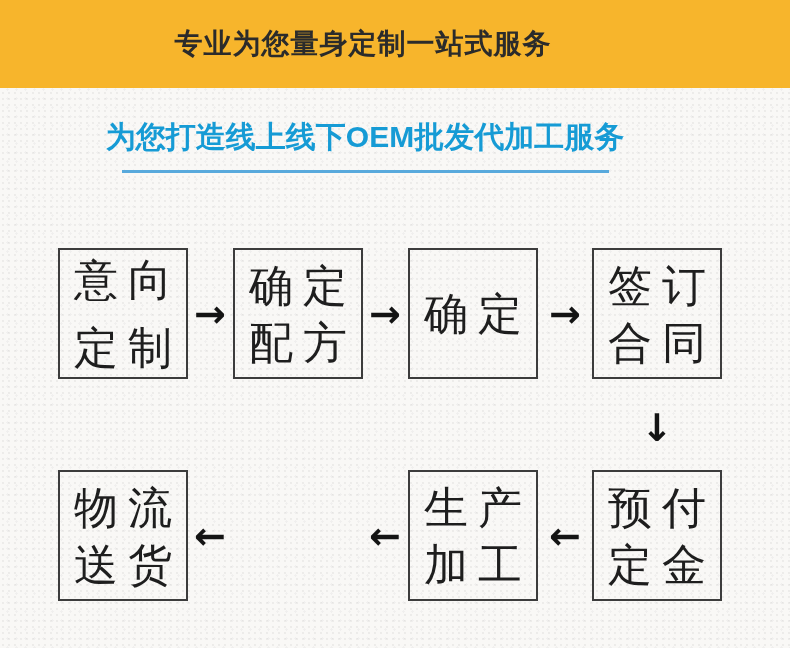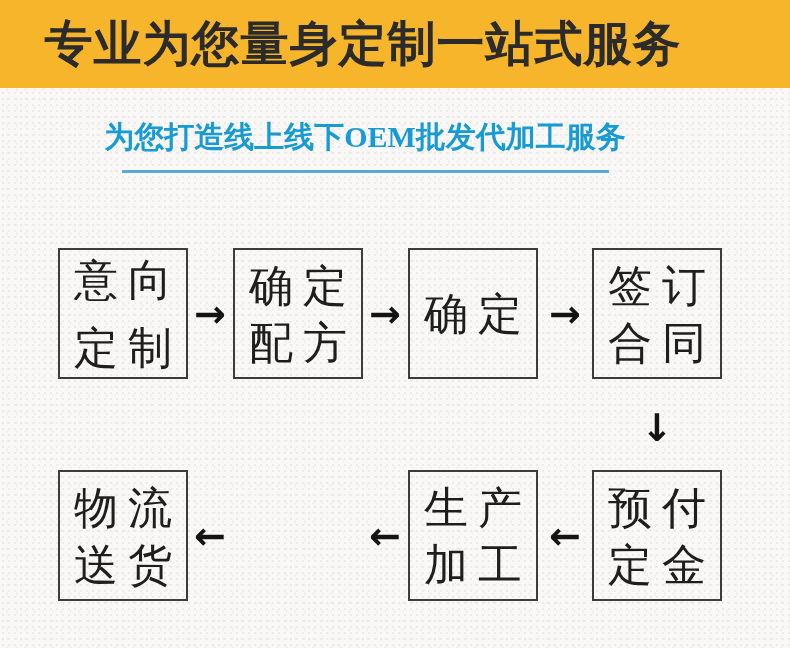--- a/index.html
+++ b/index.html
@@ -27,21 +27,21 @@
     width: 790px;
     height: 88px;
     background: #F7B52C;
     display: flex;
     align-items: center;
     justify-content: center;
   }
   .banner h1 {
     margin: 0;
     transform: translateX(-32px);
-    font-size: 48px;
+    font-size: 28px;
     font-weight: 800;
     letter-spacing: 1px;
     color: #2B2B2B;
     white-space: nowrap;
   }
 
   
   .subtitle-wrap {
     position: absolute;
     top: 118px;
@@ -49,21 +49,20 @@
     width: 730px;
     text-align: center;
   }
   .subtitle-wrap h2 {
     margin: 0;
     font-size: 30px;
     line-height: 38px;
     font-weight: 700;
     color: #169BD5;
     white-space: nowrap;
-    font-family: Liberation Serif, serif;
   }
   .subtitle-underline {
     width: 487px;
     height: 3px;
     background: #58A9DC;
     margin: 14px auto 0 auto;
   }
 
   
   .flow {

